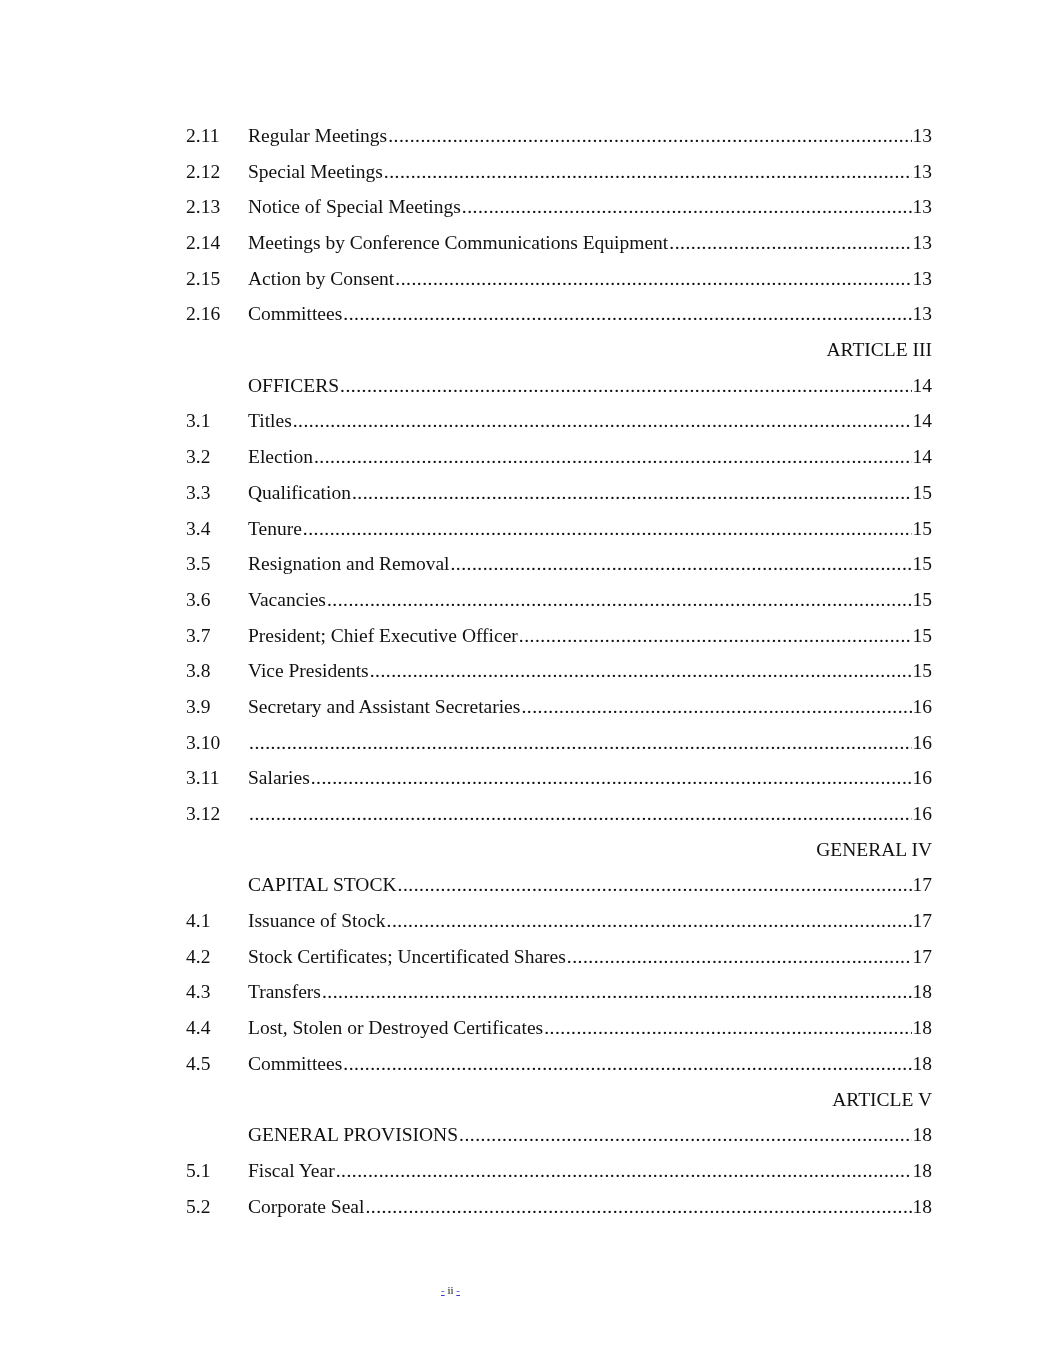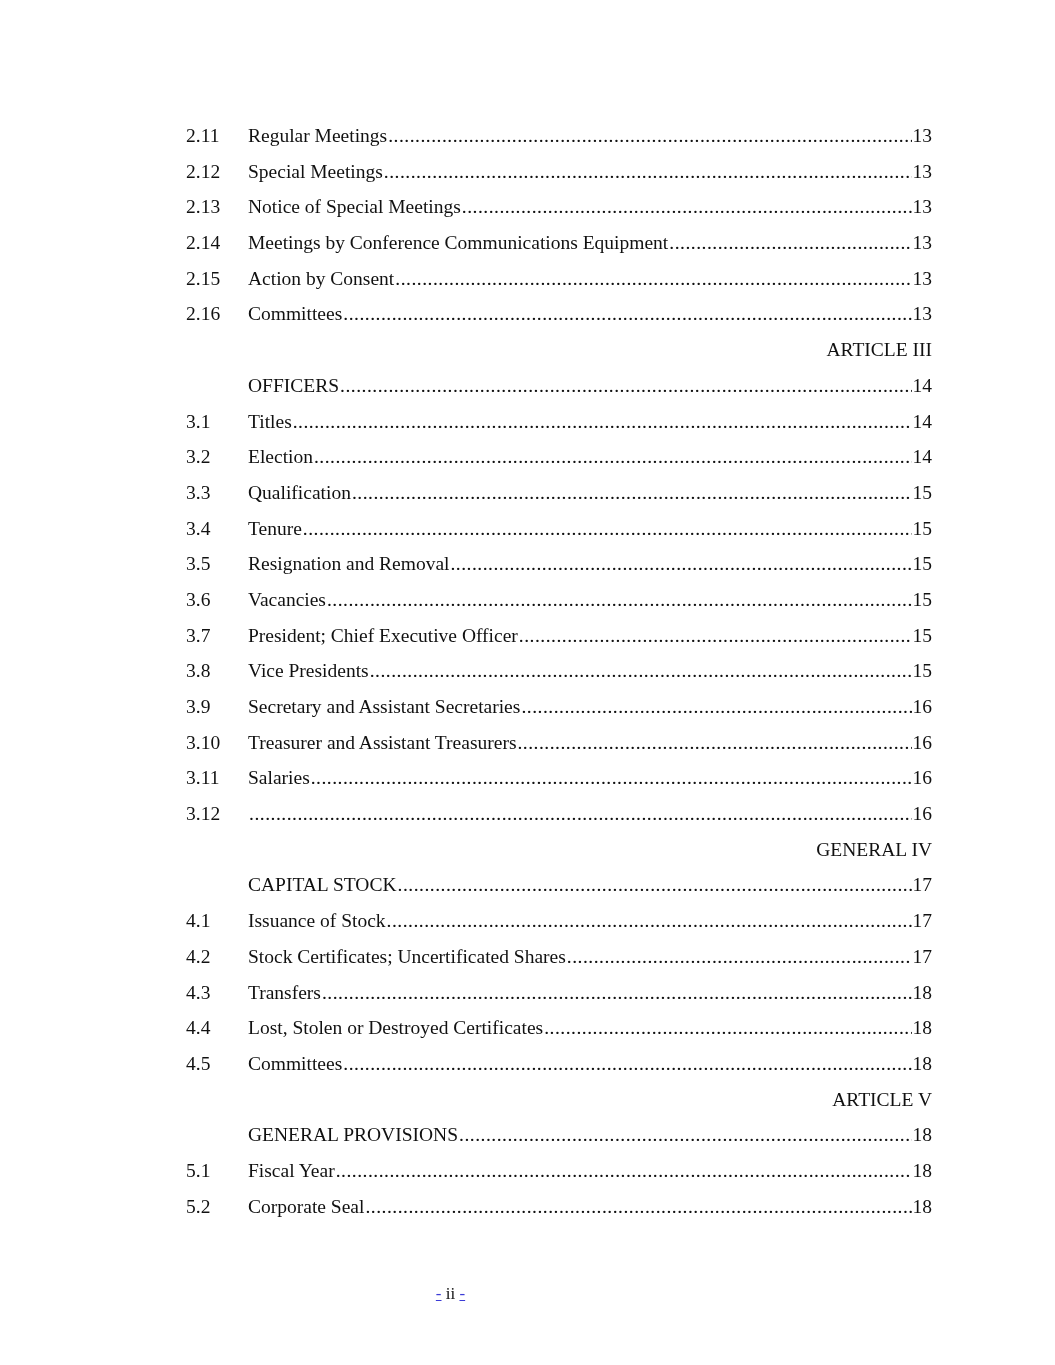--- a/index.html
+++ b/index.html
@@ -1,26 +1,26 @@
 <!DOCTYPE html>
 <html><head>
 <meta charset="utf-8">
 <style>
   html, body { margin:0; padding:0; background:#ffffff; }
   body { width:1055px; height:1365px; position:relative; overflow:hidden;
          font-family:"Liberation Serif", serif; color:#111; font-size:19.5px; }
   .toc { position:absolute; left:186px; top:118px; width:746px; }
-  .row { display:flex; align-items:center; height:35.7px; line-height:35.7px; white-space:nowrap; }
+  .row { display:flex; align-items:flex-end; height:35.7px; line-height:35.7px; white-space:nowrap; }
   .num { width:62px; flex:none; }
   .title { flex:none; }
   .leader { flex:1 1 auto; overflow:hidden; margin:0 1px; letter-spacing:0.5px; }
   .leader::before { content:"........................................................................................................................................................................................................................................................................................................"; }
   .page { flex:none; }
   .article { height:35.7px; line-height:35.7px;text-align:right; }
-  .footer { position:absolute; top:1284px; left:0; width:901px; text-align:center; font-size:17px; }
+  .footer { position:absolute; top:1284px; left:0; width:901px; text-align:center; font-size:11px; }
   .footer .dash { color:#3b3bd6; text-decoration:underline; }
 </style>
 </head>
 <body>
 
 <div class="toc" id="toc">
     <div class="row">
       <span class="num">2.11</span>
       <span class="title">Regular Meetings</span>
       <span class="leader"></span>
@@ -112,21 +112,20 @@
       <span class="page">15</span>
     </div>
     <div class="row">
       <span class="num">3.9</span>
       <span class="title">Secretary and Assistant Secretaries</span>
       <span class="leader"></span>
       <span class="page">16</span>
     </div>
     <div class="row">
       <span class="num">3.10</span>
-      <span class="title">Treasurer and Assistant Treasurers</span>
       <span class="leader"></span>
       <span class="page">16</span>
     </div>
     <div class="row">
       <span class="num">3.11</span>
       <span class="title">Salaries</span>
       <span class="leader"></span>
       <span class="page">16</span>
     </div>
     <div class="row">

